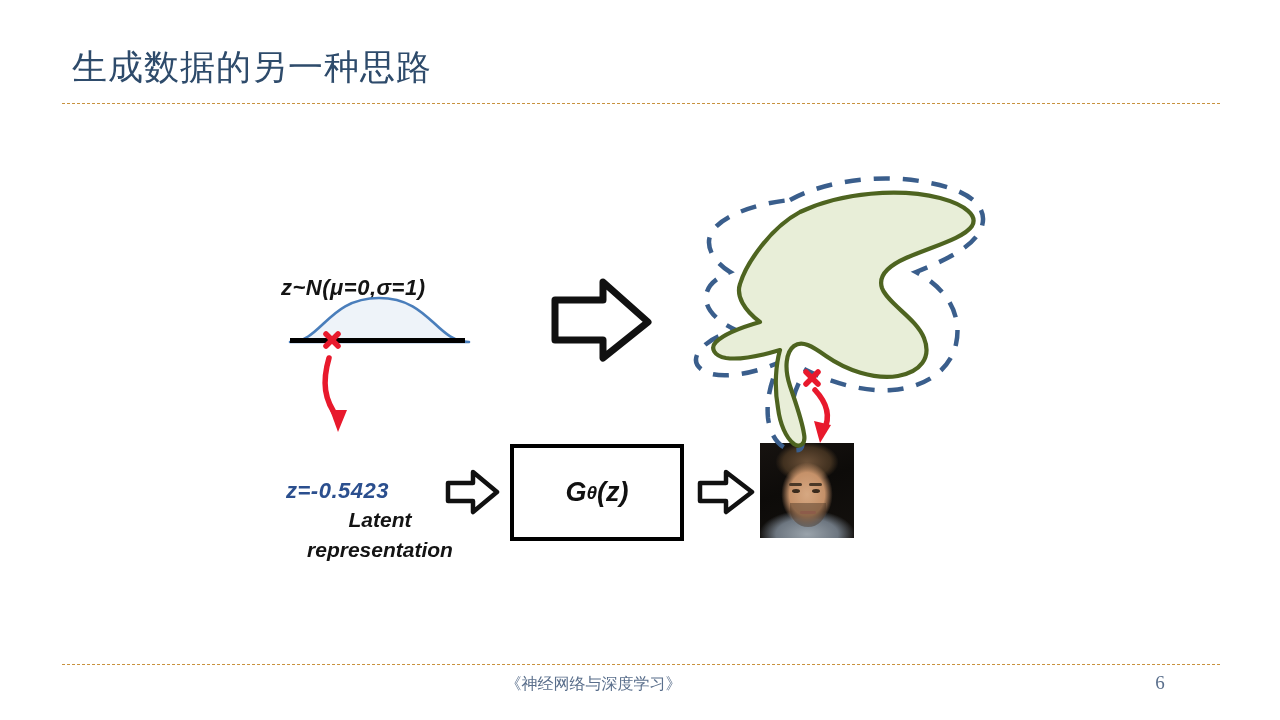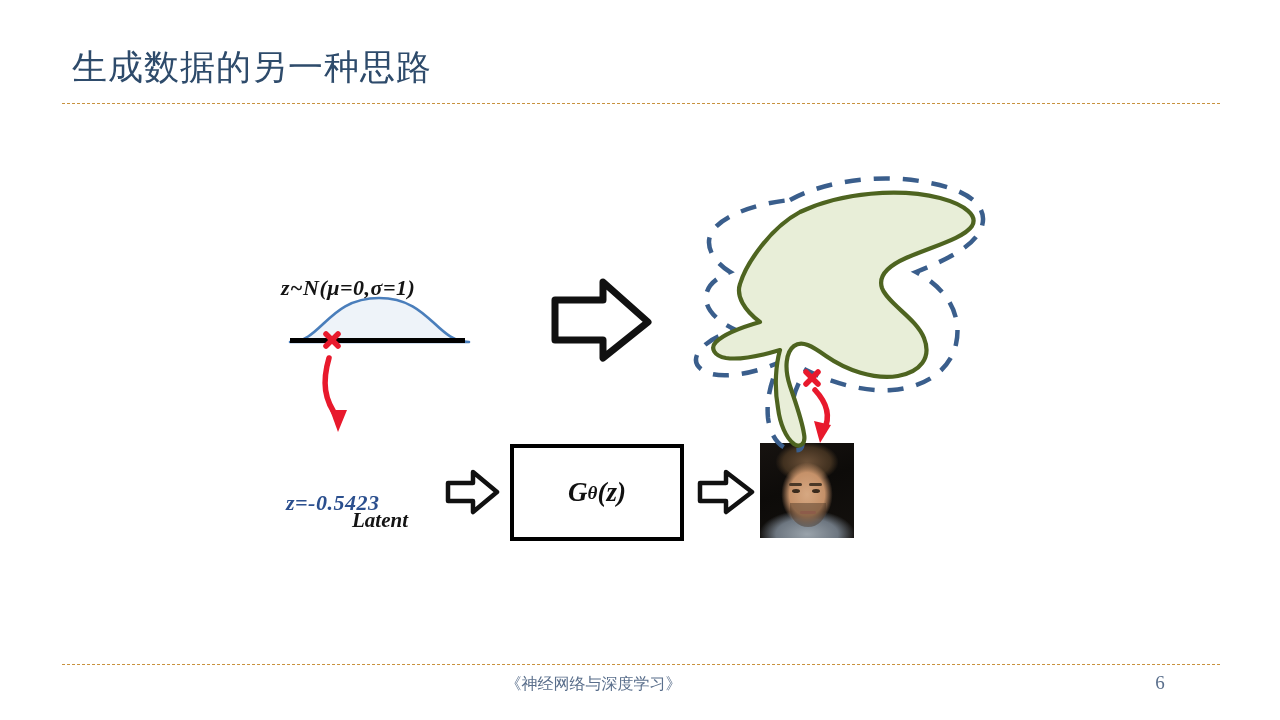--- a/index.html
+++ b/index.html
@@ -67,39 +67,39 @@
     top: 672px;
     width: 60px;
     text-align: center;
     font-size: 19px;
     color: #5a6f8c;
     font-family: "Liberation Serif", "DejaVu Serif", serif;
   }
 
   
   .hand {
-    font-family: Liberation Serif, serif;
+    font-family: Liberation Sans, sans-serif;
     font-style: italic;
     font-weight: 600;
   }
 
   .z-dist-label {
     position: absolute;
     left: 281px;
     top: 275px;
     font-size: 22px;
     color: #141414;
     white-space: nowrap;
     letter-spacing: 0.5px;
   }
 
   .z-value {
     position: absolute;
     left: 286px;
-    top: 490px;
+    top: 478px;
     font-size: 22px;
     color: #2b4f8e;
     white-space: nowrap;
     letter-spacing: 0.5px;
   }
 
   .latent-label {
     position: absolute;
     left: 272px;
     top: 505px;
@@ -232,20 +232,21 @@
   <div class="gauss-wrap">
     <svg width="195" height="60" viewBox="0 0 195 60">
       <path d="M 8 50 C 40 50 46 6 97 6 C 148 6 154 50 187 50 Z" fill="#eef3f9" stroke="#4a7ebb" stroke-width="2.6" stroke-linejoin="round"></path>
     </svg>
   </div>
   <div class="axis-line"></div>
 
   <div class="hand z-value">z=-0.5423</div>
   <div class="latent-label">
     <div class="hand">Latent</div>
+    <div class="hand">representation</div>
   </div>
 
   <div class="gen-box"></div>
   <div class="gen-label hand">
       <span>G</span>
       <span class="sub">θ</span>
       <span>(z)</span>
     </div>
 
   <div class="face-photo">

